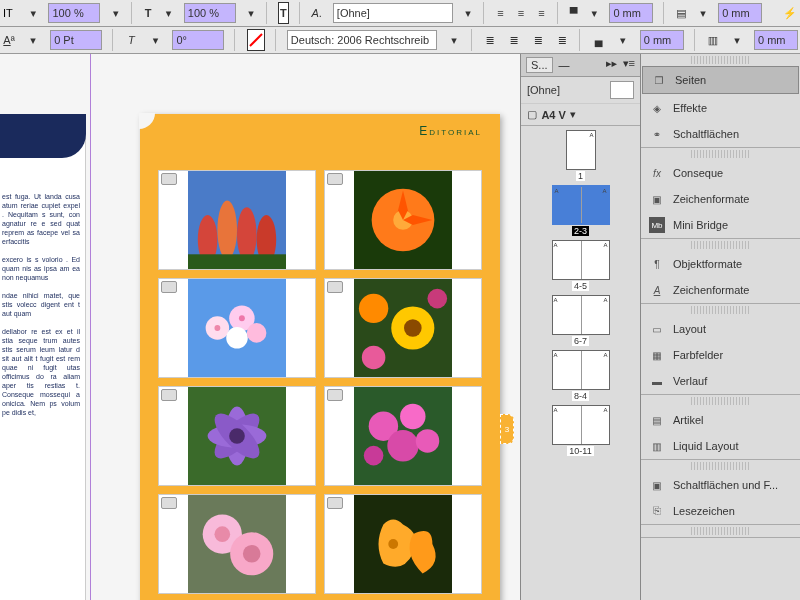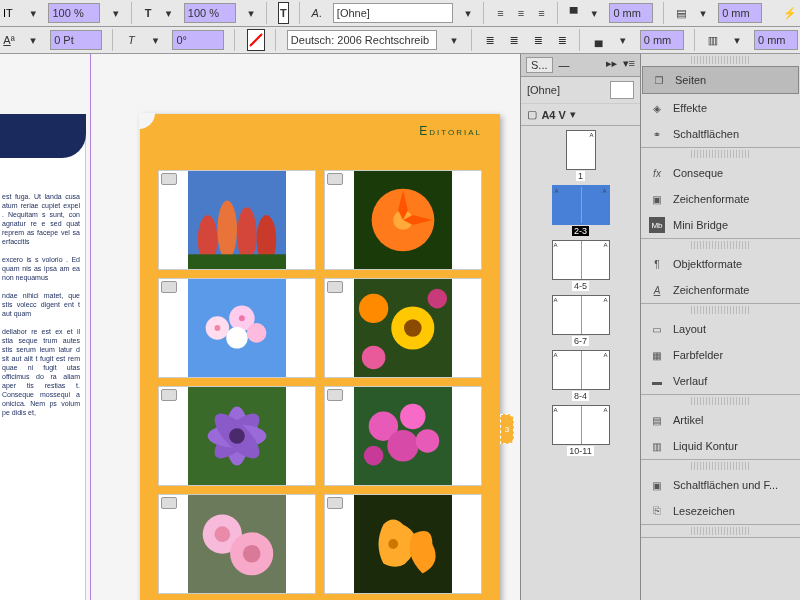--- a/index.html
+++ b/index.html
@@ -346,21 +346,21 @@
         </div>
     </div>
     <div class="grp">
         <div class="grp-handle"></div>
       <div class="panel-item">
           <span class="pico">▤</span>
           <span>Artikel</span>
         </div>
       <div class="panel-item">
           <span class="pico">▥</span>
-          <span>Liquid Kontur</span>
+          <span>Liquid Layout</span>
         </div>
     </div>
     <div class="grp">
         <div class="grp-handle"></div>
       <div class="panel-item">
           <span class="pico">▣</span>
           <span>Schaltflächen und F...</span>
         </div>
       <div class="panel-item">
           <span class="pico">⎘</span>

